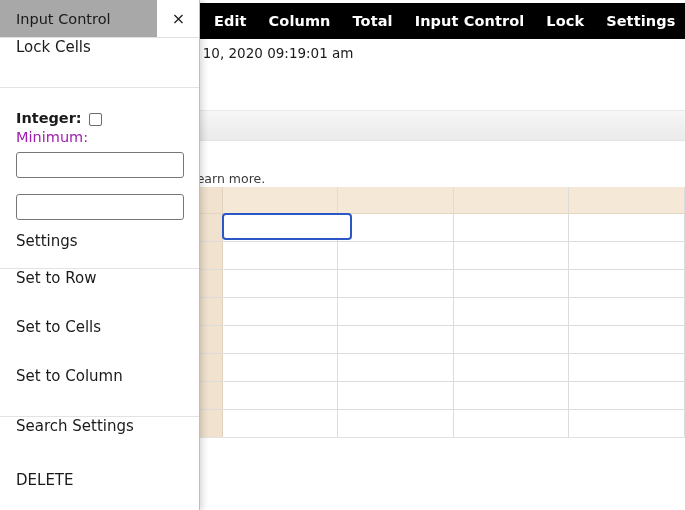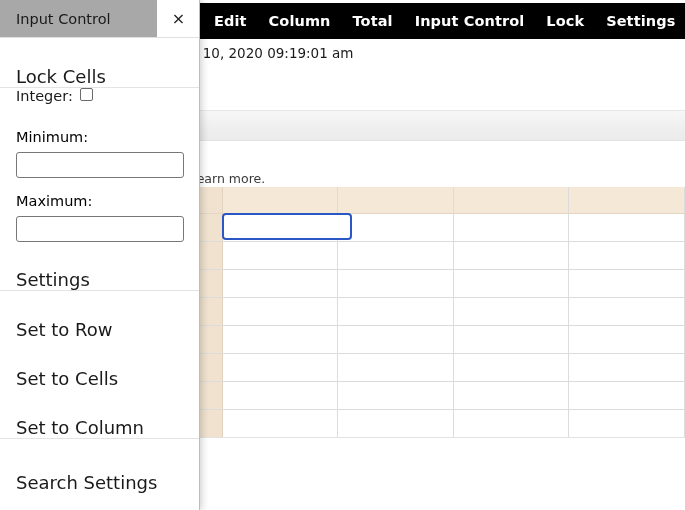--- a/index.html
+++ b/index.html
@@ -160,58 +160,59 @@
     color: #222;
     background: #ffffff;
     cursor: pointer;
     user-select: none;
   }
 
   .panel-body { position: relative; }
 
   .panel-row {
     padding: 0 16px;
-    font-size: 18px;
+    font-size: 15px;
     color: #1a1a1a;
     display: flex;
-    align-items: flex-end;
+    align-items: flex-start;
     height: 49px;
     cursor: pointer;
     white-space: nowrap;
   }
 
   .panel-sep {
     height: 0;
     border-top: 1px solid #e3e3e3;
     margin: 0;
   }
 
   
   .chk-row {
     padding: 0 16px;
     height: 38px;
     display: flex;
-    align-items: flex-start;
+    align-items: flex-end;
     font-size: 14.5px;
     color: #1a1a1a;
+    font-weight: bold;
   }
   .chk-label { margin-right: 7px; }
   .chk-box {
     width: 13px; height: 13px;
     border: 1px solid #6b6b6b;
     border-radius: 2px;
     background: #ffffff;
     display: inline-block;
     cursor: pointer;
   }
 
   .field-label {
     padding: 0 16px;
     font-size: 14.5px;
-    color: #000000;
+    color: #a21caf;
     height: 22px;
     display: flex;
     align-items: center;
   }
   .field-input {
     margin: 4px 16px 12px 16px;
     width: 168px;
     height: 26px;
     border: 1px solid #777;
     border-radius: 3px;
@@ -336,21 +337,20 @@
       <div class="panel-sep"></div>
 
       <div class="chk-row">
         <span class="chk-label">Integer:</span>
         <span class="chk-box"></span>
       </div>
 
       <div class="field-label">Minimum:</div>
       <input class="field-input" type="text" value="" placeholder="" style="">
 
-      <div class="field-label">Maximum:</div>
       <input class="field-input" type="text" value="" placeholder="" style="">
 
       <div class="panel-row" style="height:36px;">
         <span>Settings</span>
       </div>
 
       <div class="panel-sep"></div>
 
       <div class="panel-row">
         <span>Set to Row</span>

